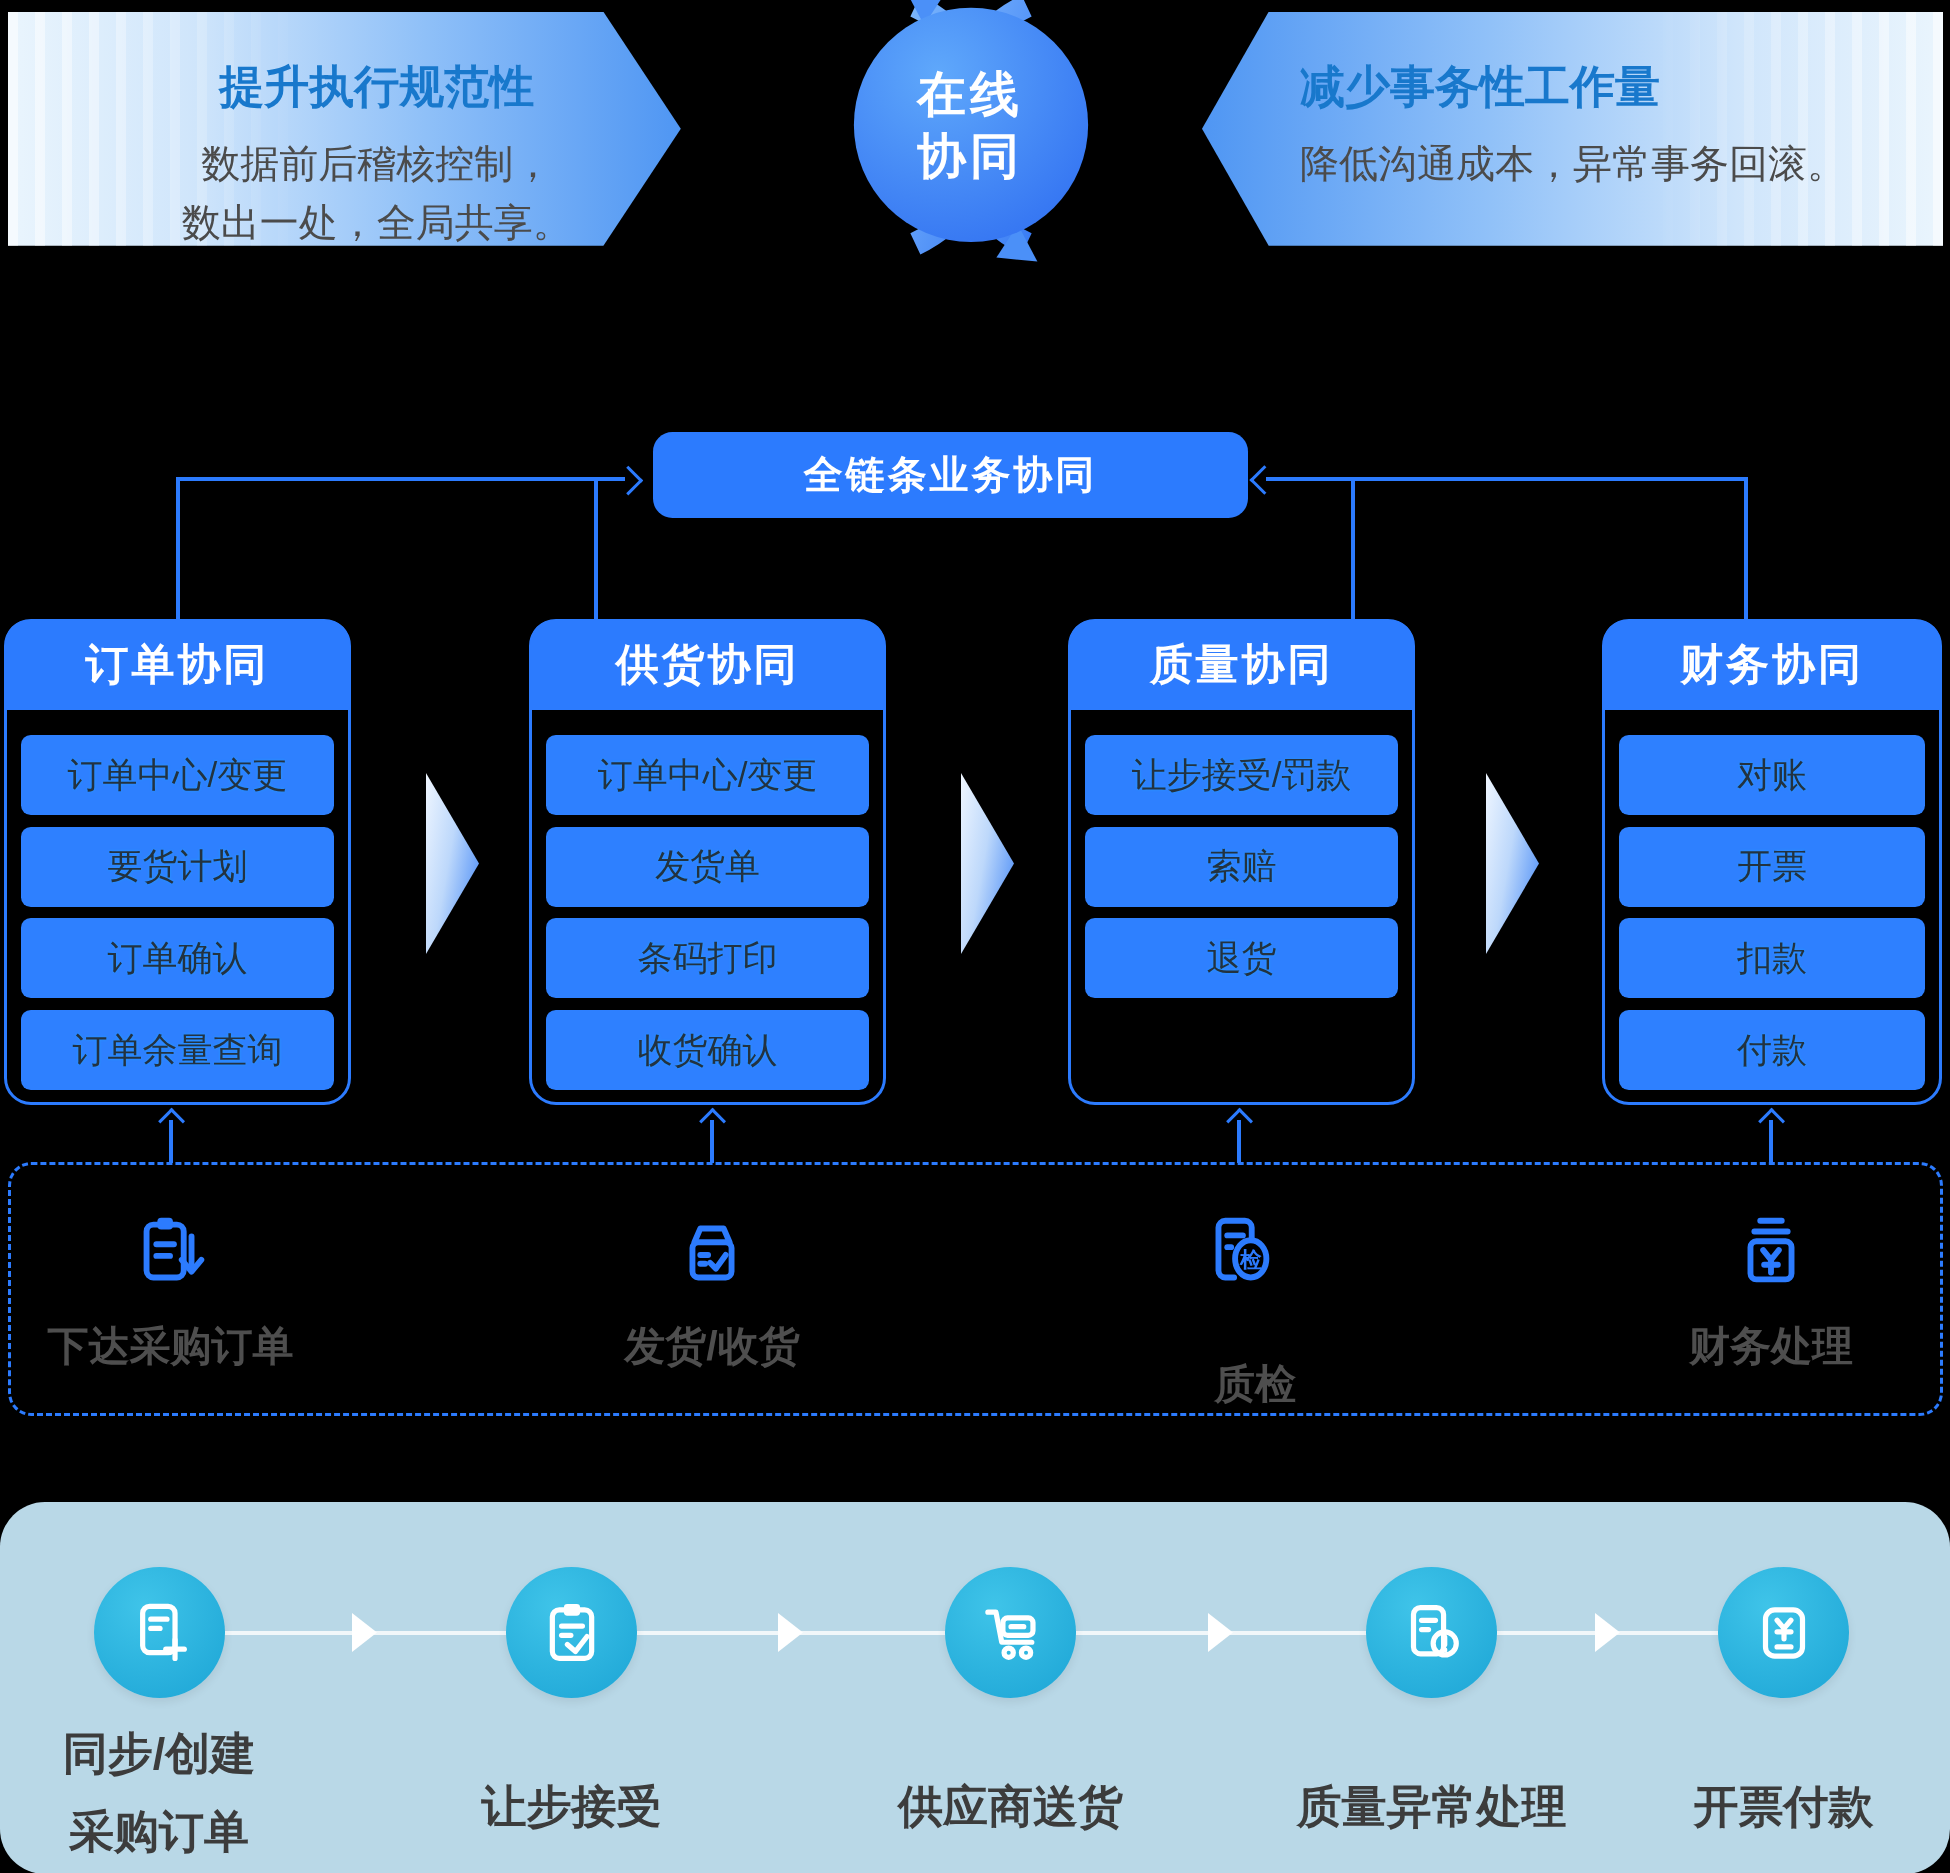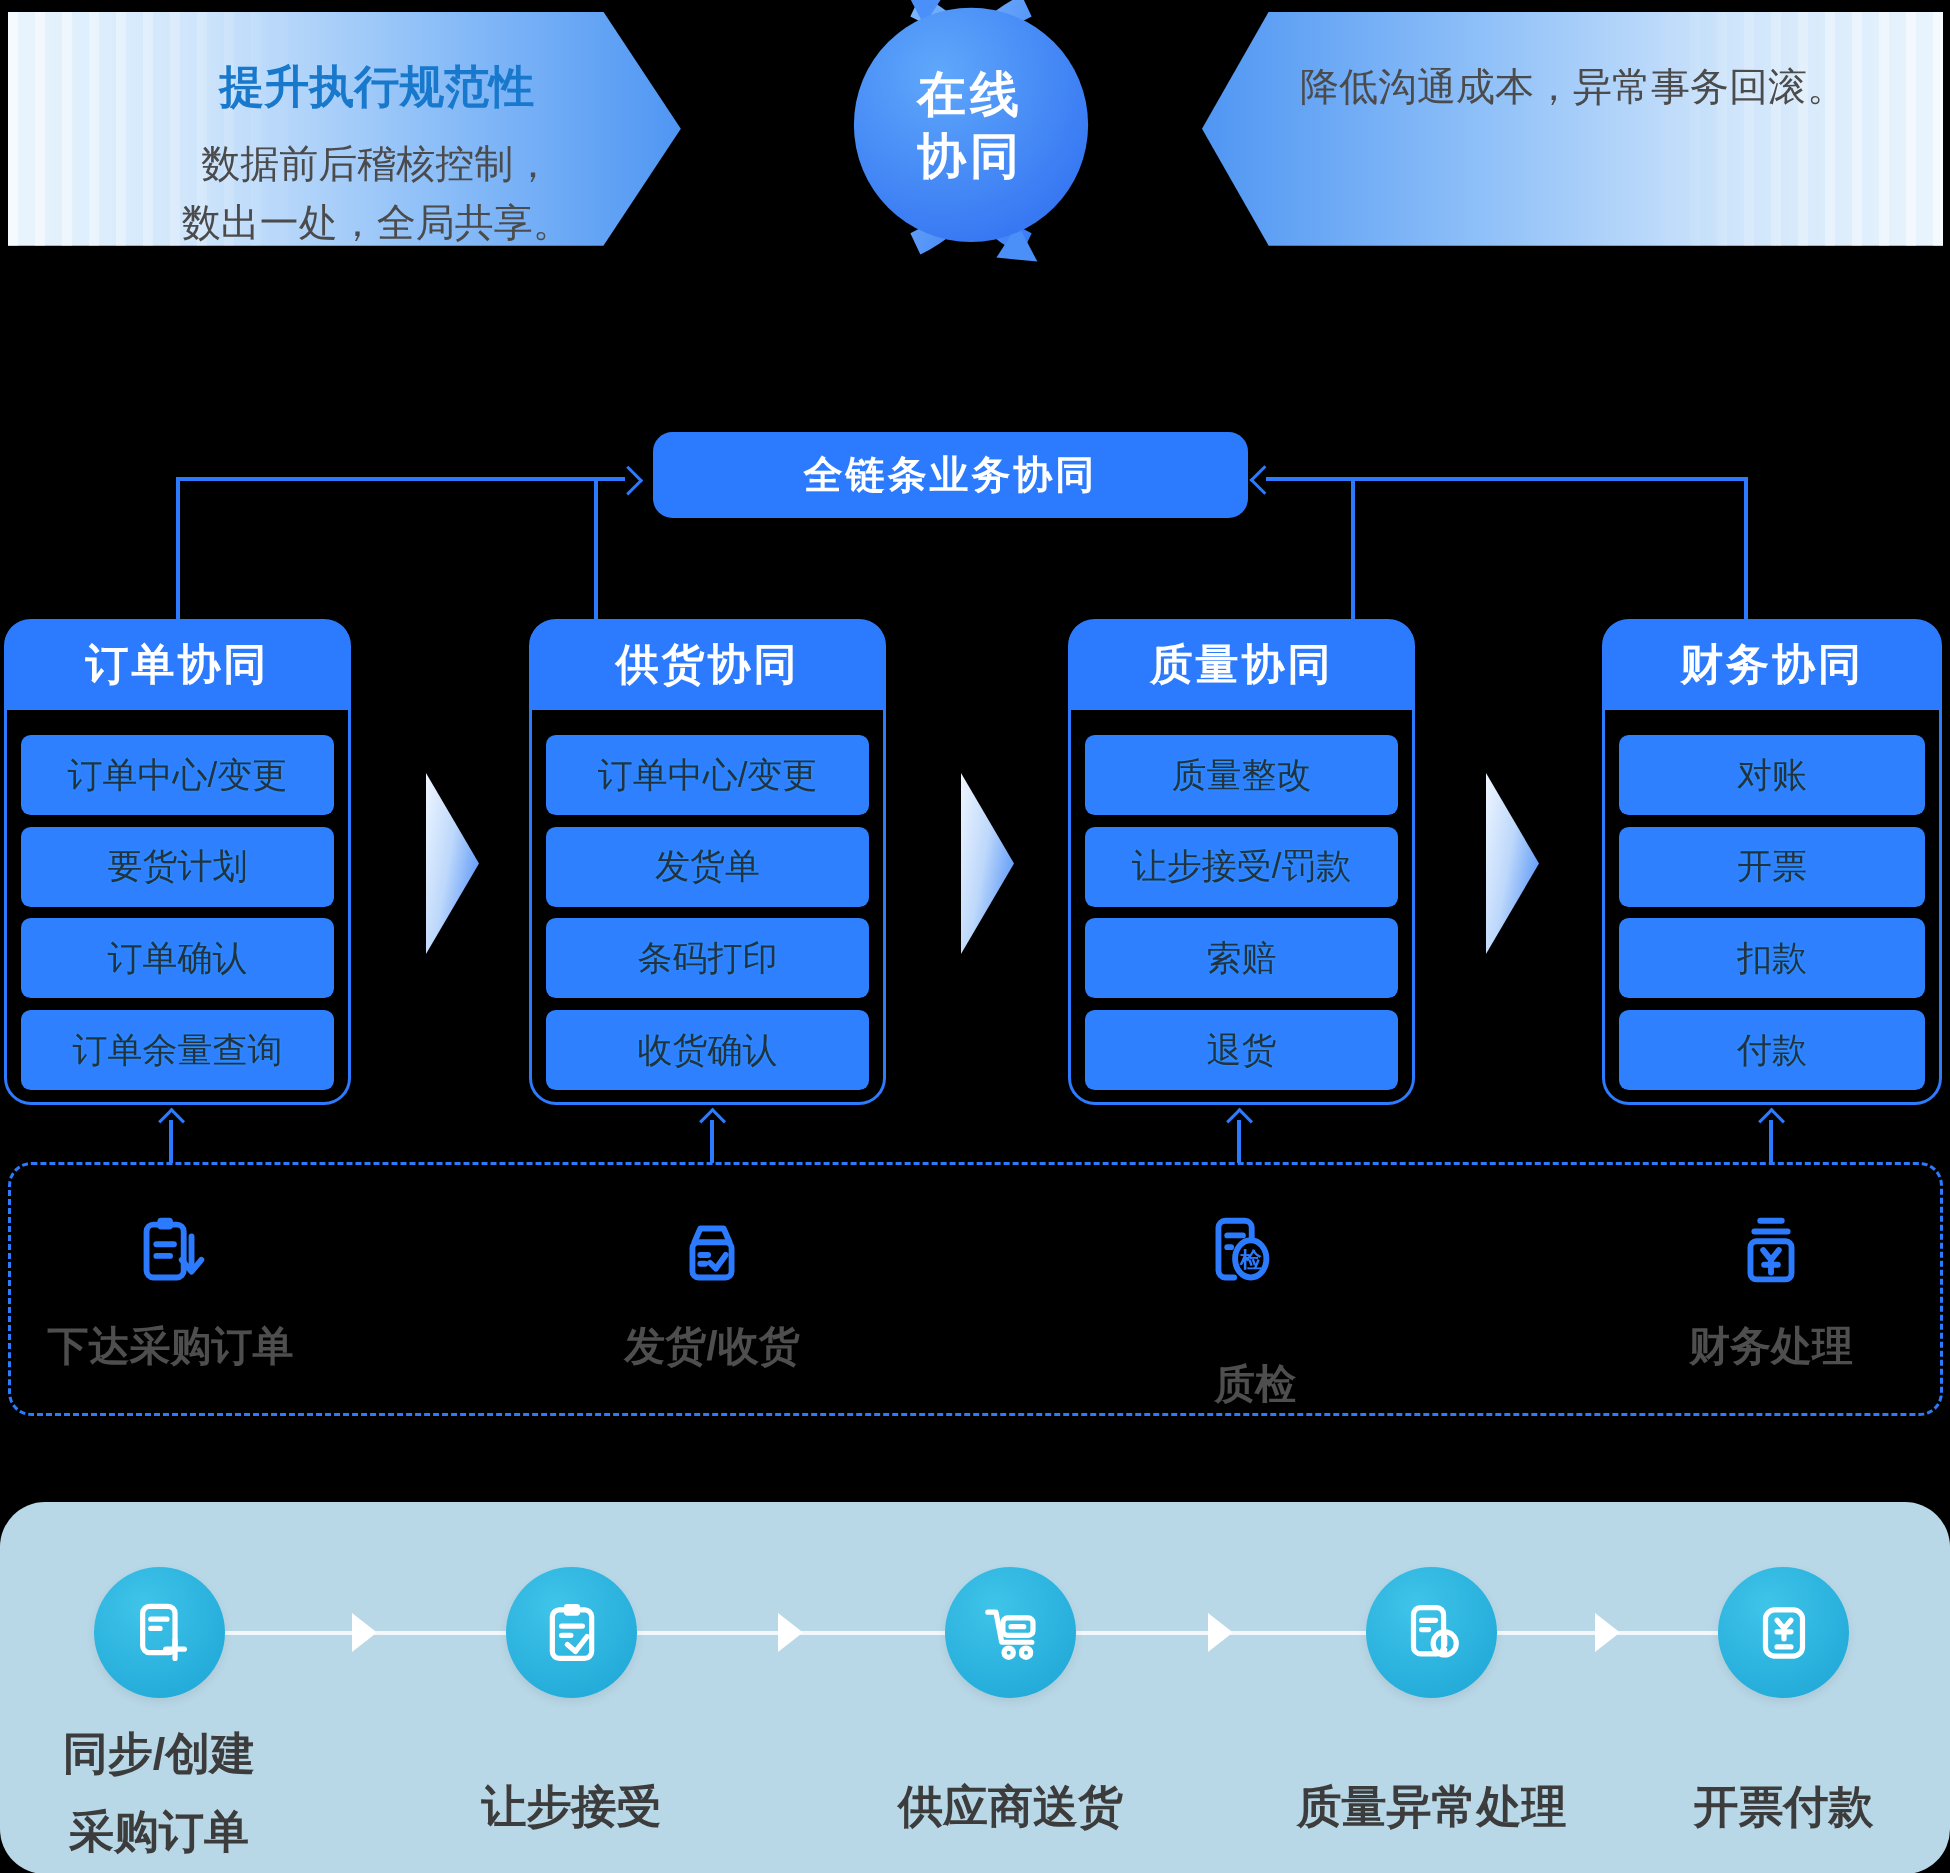--- a/index.html
+++ b/index.html
@@ -91,20 +91,21 @@
     <div class="btxt">
       <div class="btitle">提升执行规范性</div>
       <div class="bline">数据前后稽核控制，</div>
       <div class="bline">数出一处，全局共享。</div>
     </div>
   </div>
 
   <div class="banner banner-right">
     <div class="stripes"></div>
     <div class="btxt">
+      <div class="btitle">减少事务性工作量</div>
       <div class="bline">降低沟通成本，异常事务回滚。</div>
     </div>
   </div>
 
   <svg class="hub-circle-svg" viewBox="-170 -130 340 292">
     <defs>
       <radialGradient id="discg" cx="36%" cy="28%" r="90%">
         <stop offset="0" stop-color="#5fa8fb"></stop>
           <stop offset="1" stop-color="#2f6ef1"></stop>
       </radialGradient>
@@ -151,21 +152,20 @@
       <div class="col-item">订单中心/变更</div>
       <div class="col-item">发货单</div>
       <div class="col-item">条码打印</div>
       <div class="col-item">收货确认</div>
     </div>
   </div>
 
   <div class="col" style="left:1068px;width:347px;">
     <div class="col-header">质量协同</div>
     <div class="col-body">
-      <div class="col-item">质量整改</div>
       <div class="col-item">让步接受/罚款</div>
       <div class="col-item">索赔</div>
       <div class="col-item">退货</div>
     </div>
   </div>
 
   <div class="col" style="left:1602px;width:340px;text-align:center;">
     <div class="col-header">财务协同</div>
     <div class="col-body">
       <div class="col-item">对账</div>

